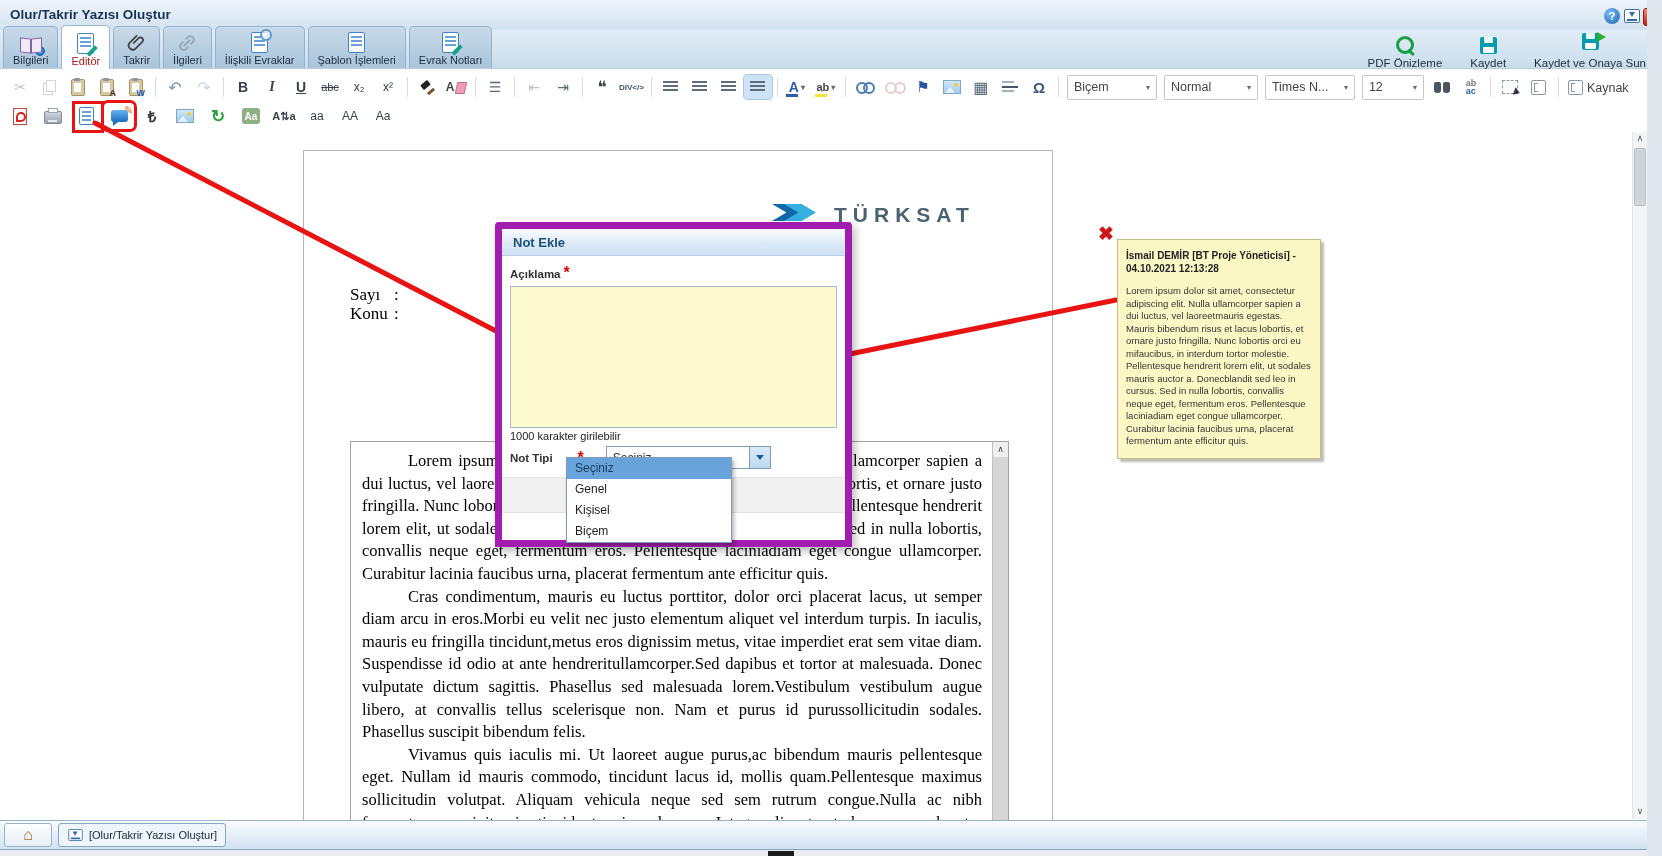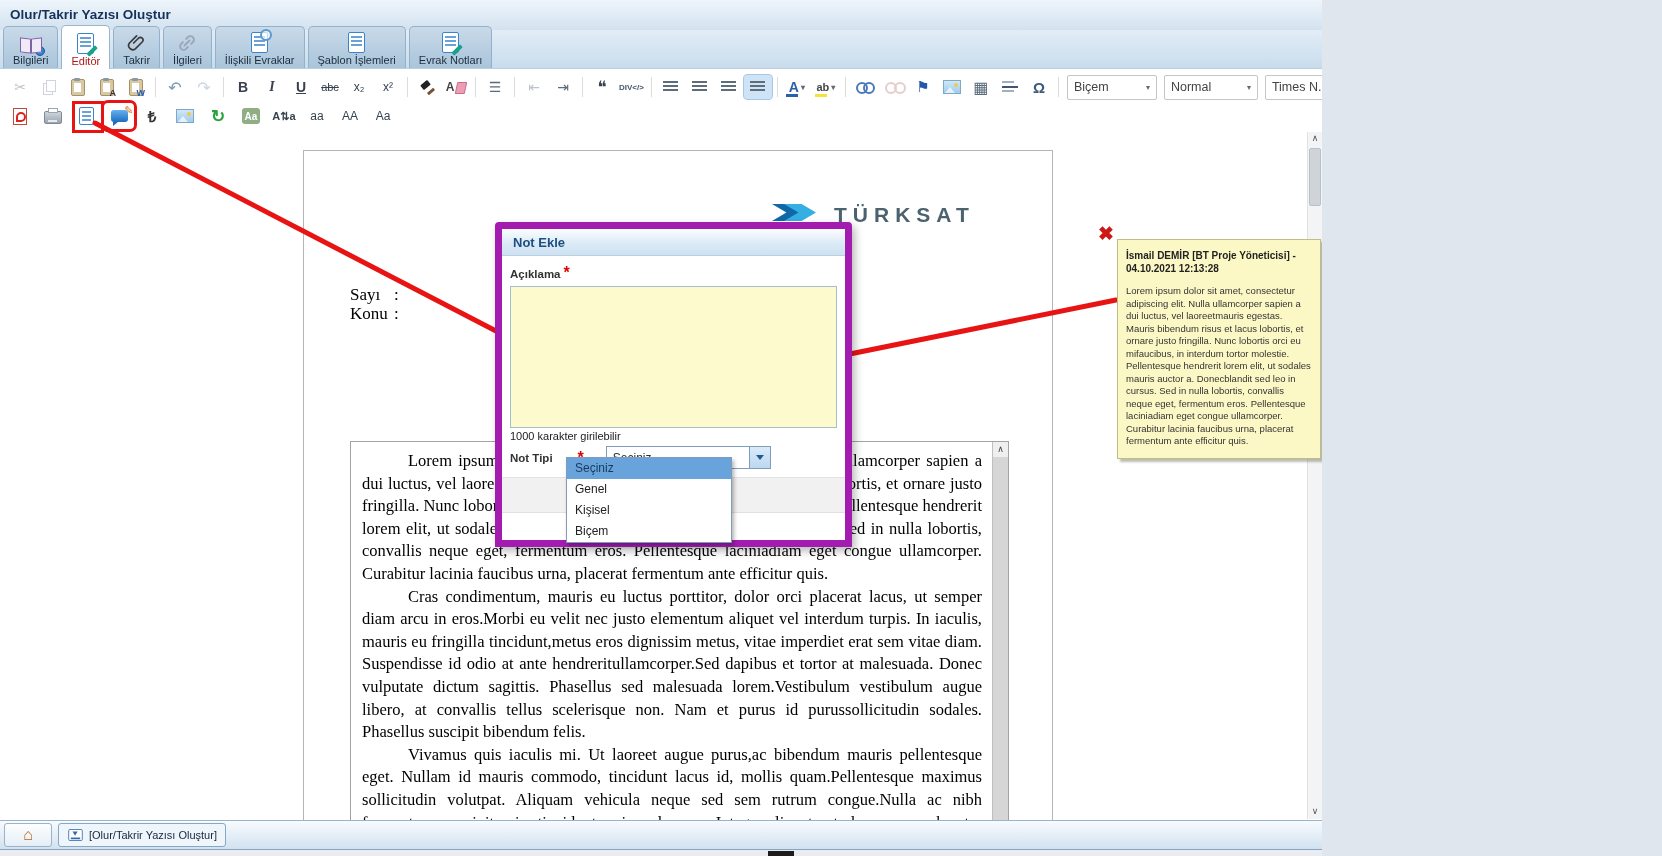--- a/index.html
+++ b/index.html
@@ -1,16 +1,16 @@
 <!DOCTYPE html>
 <html><head>
 <meta charset="utf-8">
 <style>
   html,body{margin:0;padding:0;background:#dfe6ee;}
-  #app{position:relative;width:1322px;height:856px;background:#fff;font-family:"Liberation Sans",sans-serif;overflow:hidden;-webkit-font-smoothing:antialiased;}
+  #app{position:relative;width:1647px;height:856px;background:#fff;font-family:"Liberation Sans",sans-serif;overflow:hidden;-webkit-font-smoothing:antialiased;}
   
   .titlebar{position:absolute;left:0;top:0;width:1662px;height:30px;background:linear-gradient(#eef5fb,#d3e2f0);border-bottom:1px solid #c2d4e4;}
   .titlebar .wtitle{position:absolute;left:10px;top:7px;font-size:13.5px;font-weight:bold;color:#15325a;}
   .tb-ic{position:absolute;top:8px;width:16px;height:16px;display:flex;align-items:center;justify-content:center;cursor:pointer;}
   .ic-helpc{border-radius:50%;background:radial-gradient(circle at 35% 30%,#7cbcf5,#1e63b8);color:#fff;font-weight:bold;font-size:11px;}
   .ic-dl{width:15px;height:12px;background:#fff;border:1px solid #3b6ea5;border-radius:2px;position:relative;}
   .ic-dl::after{content:"";position:absolute;left:4px;top:2px;border-left:3px solid transparent;border-right:3px solid transparent;border-top:5px solid #2f6cb0;}
   .ic-dl::before{content:"";position:absolute;left:2px;bottom:1px;right:2px;height:2px;background:#2f6cb0;}
   .ic-close{background:linear-gradient(#f28a7a,#c81e12);border:1px solid #9c130a;border-radius:3px;color:#fff;font-weight:bold;font-size:11px;}
   

